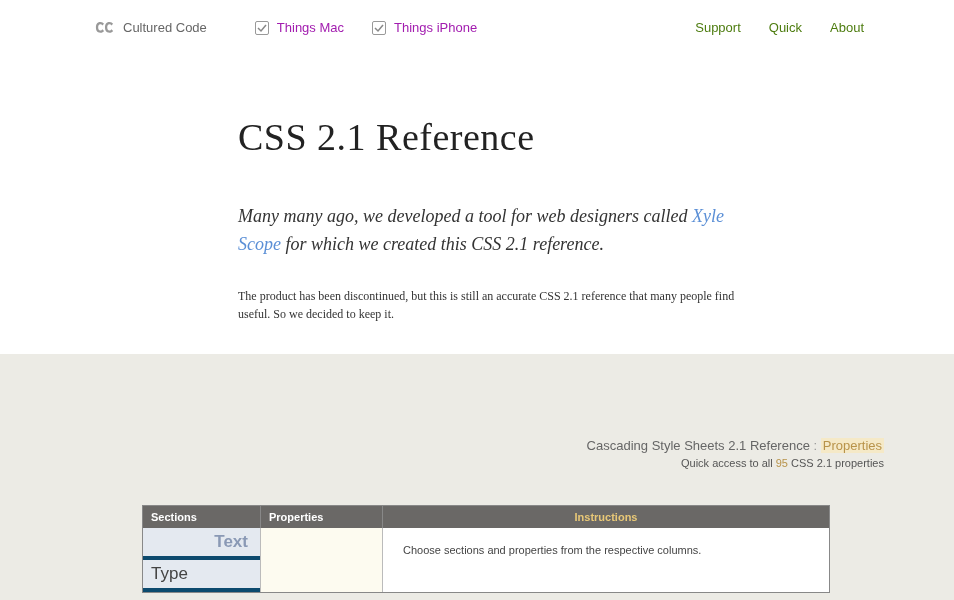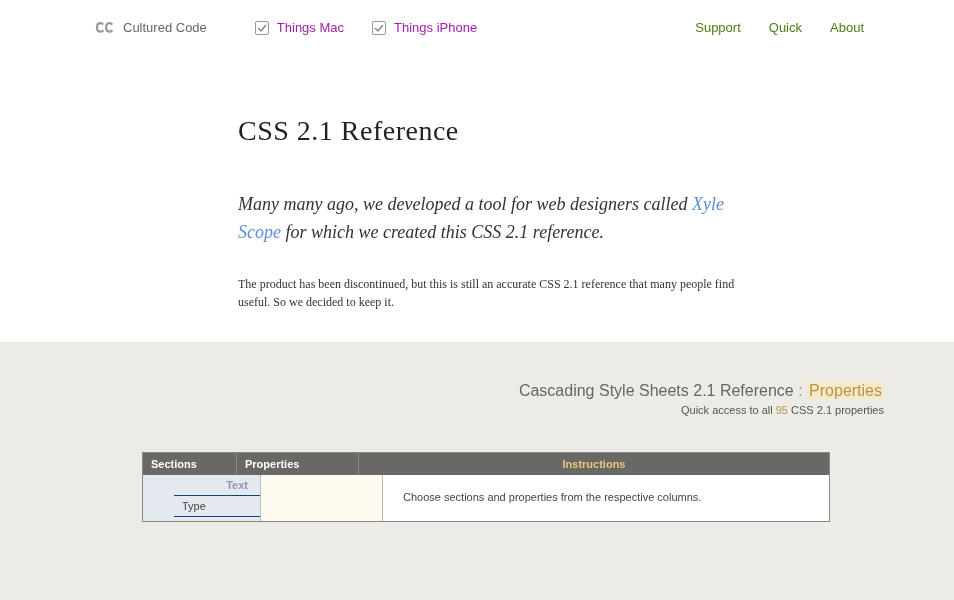--- a/index.html
+++ b/index.html
@@ -13,44 +13,44 @@
 .logo-text { color: #666; font-weight: 500; font-size: 13px; }
 .nav-item { display: flex; align-items: center; gap: 8px; color: #a21caf; cursor: pointer; }
 .chk { width: 14px; height: 14px; border: 1.5px solid #999; border-radius: 2px; display: flex; align-items: center; justify-content: center; }
 .chk svg { width: 10px; height: 10px; }
 .spacer { flex: 1; }
 .nav-link { color: #4d7c0f; cursor: pointer; }
 .nav-link + .nav-link { margin-left: 0; }
 
 
 .main { padding: 60px 0 0 238px; max-width: 740px; }
-.title { font-size: 28px; font-weight: normal; color: #222; font-family: Georgia, serif; margin-bottom: 44px; letter-spacing: 0.5px; }
+.title { font-size: 38px; font-weight: normal; color: #222; font-family: Georgia, serif; margin-bottom: 44px; letter-spacing: 0.5px; }
 .intro { font-style: italic; font-size: 18px; line-height: 1.55; color: #333; margin-bottom: 28px; max-width: 530px; }
 .intro a, .body-p a { color: #5b8fd6; text-decoration: none; }
 .body-p { font-size: 12px; line-height: 1.55; color: #333; margin-bottom: 26px; max-width: 530px; }
 
 
 .lower { background: #ecebe5; margin-top: 30px; padding: 40px 70px 0 0; height: 300px; }
 .ref-header { text-align: right; font-family: Verdana, Arial, sans-serif; padding-right: 0; }
-.ref-title { font-size: 16px; color: #666; }
+.ref-title { font-size: 13px; color: #666; margin-top: 44px; }
 .ref-title .sep { color: #999; }
 .ref-title .prop-link { color: #b8934a; background: #f5e9c7; padding: 0 2px; }
 .ref-sub { font-size: 11px; color: #555; margin-top: 4px; }
 .ref-sub .count { color: #b8934a; }
 
 
 .table-wrap { margin: 36px 0 0 142px; border: 1px solid #888; font-family: Verdana, Arial, sans-serif; width: 688px; }
 .thead { display: flex; background: #6a6866; color: #fff; font-size: 11px; font-weight: bold; }
 .th { padding: 5px 8px; border-right: 1px solid #888; }
-.th.sections { width: 94px; }
+.th.sections { width: 118px; }
 .th.properties { width: 122px; }
 .th.instructions { flex: 1; text-align: center; color: #e8c877; font-weight: bold; border-right: none; }
 .tbody { display: flex; }
 .col-sections { width: 118px; background: #e4e9f0; border-right: 1px solid #bbb; }
-.col-sections .row { padding: 4px 8px; font-size: 11px; color: #444; border-bottom: 1px solid #0c4a6e; margin-left: 31px; }
+.col-sections .row { padding: 4px 8px; font-size: 17px; color: #444; border-bottom: 4px solid #0c4a6e; }
 .col-sections .row.active { color: #8a99b5; font-weight: bold; text-align: right; padding-right: 12px; }
 .col-properties { width: 122px; background: #fdfbf0; border-right: 1px solid #bbb; }
 .col-instructions { flex: 1; background: #fff; padding: 14px 20px; font-size: 11px; color: #444; line-height: 1.6; }
 </style>
 </head>
 <body>
 
 <div class="nav">
   <div class="logo-wrap">
     <span class="logo-icon">

